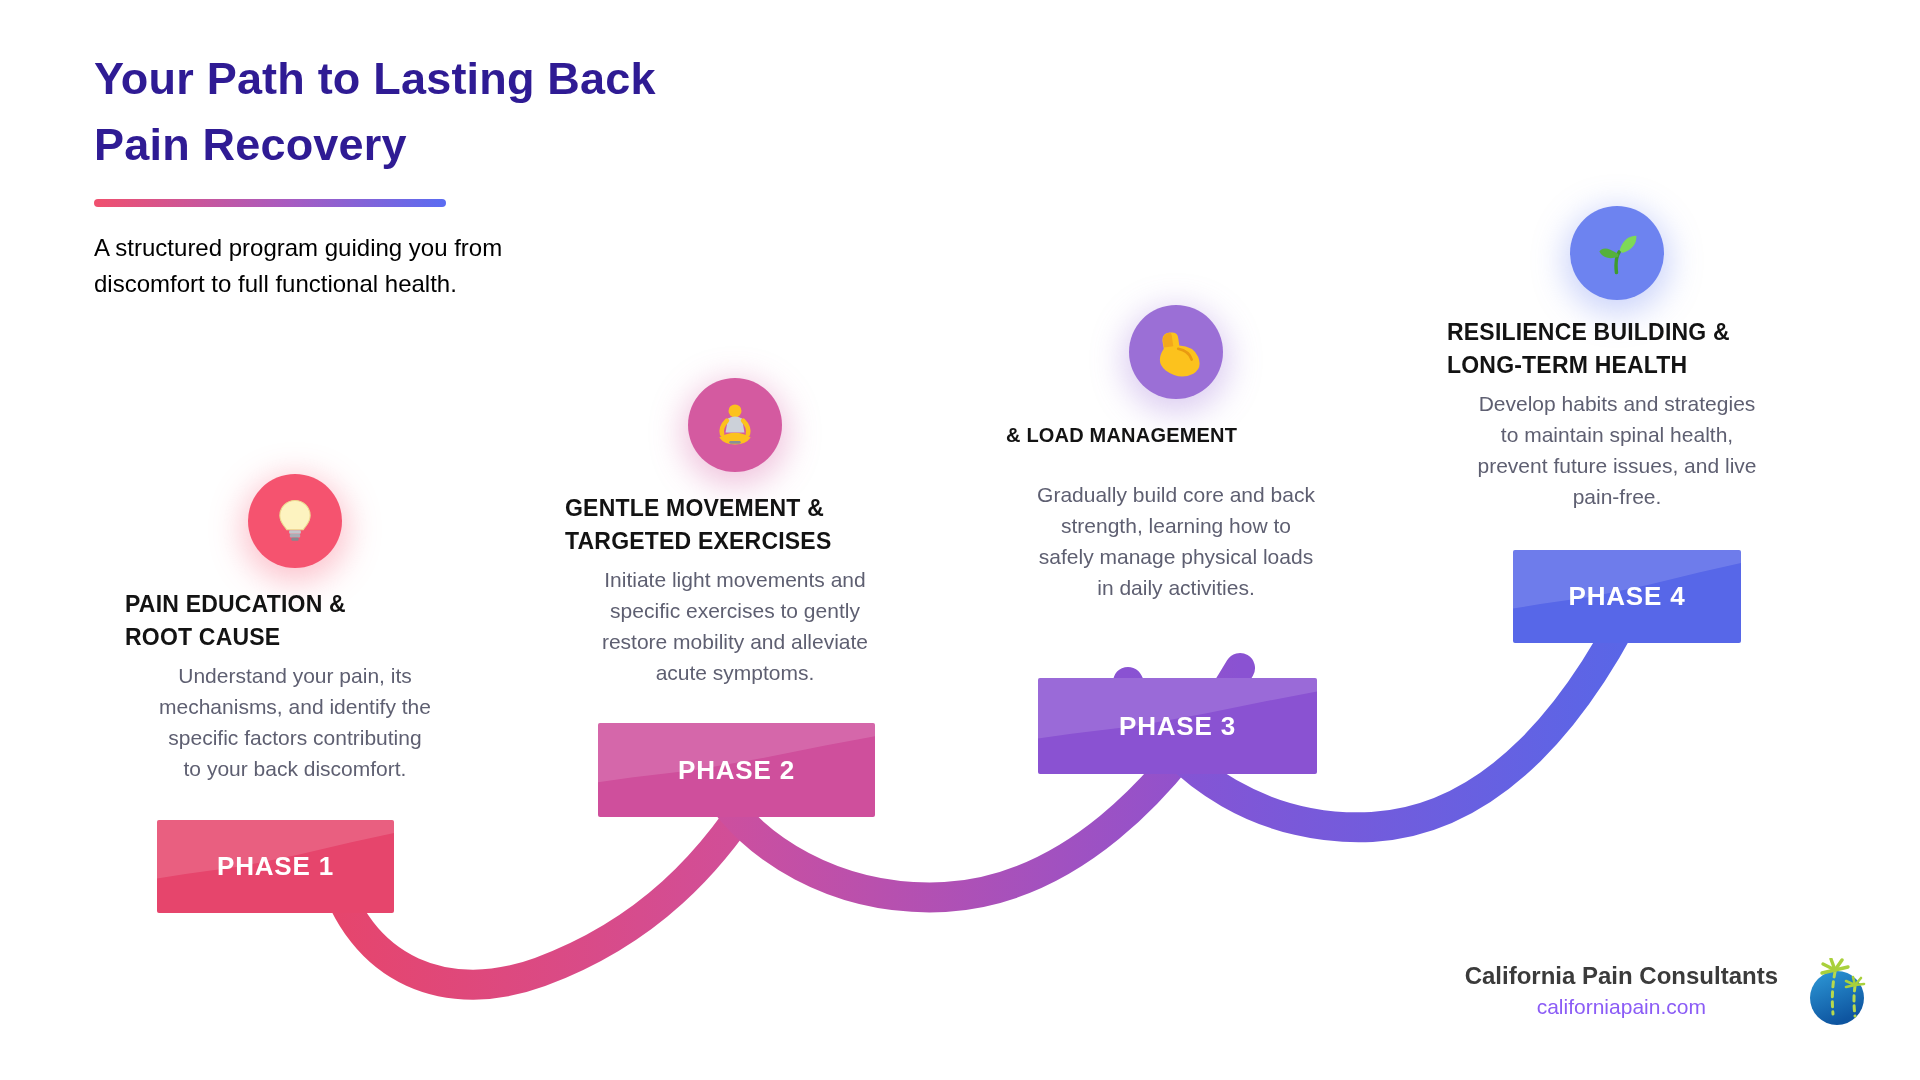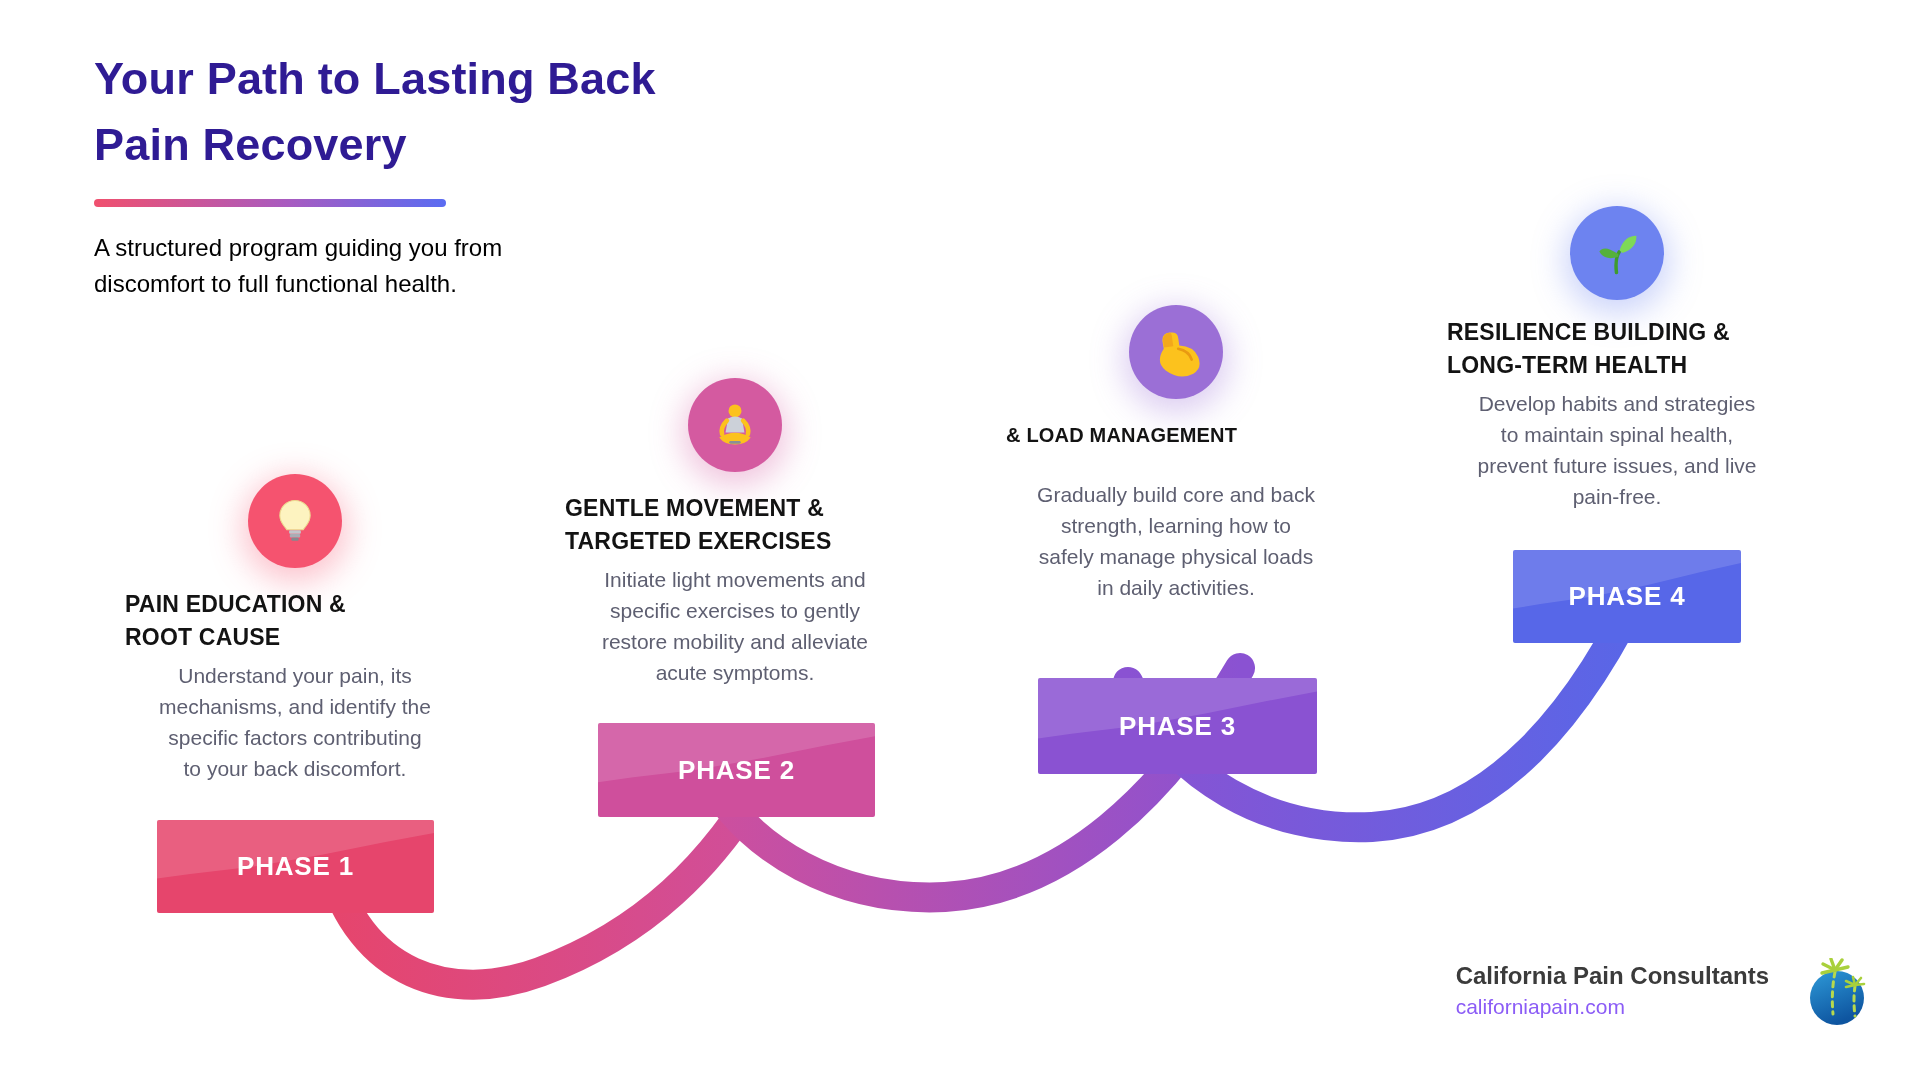--- a/index.html
+++ b/index.html
@@ -51,27 +51,27 @@
   .pbox{
     position:absolute;z-index:2;border-radius:2px;overflow:hidden;
     display:flex;align-items:center;justify-content:center;
     color:#ffffff;font-size:26px;font-weight:bold;letter-spacing:.8px;
   }
   .pbox::before{
     content:"";position:absolute;inset:0;background:rgba(255,255,255,.14);
     clip-path:polygon(0 0,100% 0,100% 14%,82% 24%,60% 37%,35% 50%,12% 58%,0 63%);
   }
   .pbox span{position:relative;}
-  .b1{left:157px;top:820px;width:277px;height:93px;background:#e6456c;}
+  .b1{left:157px;top:820px;width:237px;height:93px;background:#e6456c;}
   .b2{left:598px;top:723px;width:277px;height:94px;background:#cf4f9c;}
   .b3{left:1038px;top:642px;width:279px;height:96px;background:#8a52d2;margin-top:36px;}
   .b4{left:1513px;top:550px;width:228px;height:93px;background:#5767e8;}
   
   .footer-text{
-    position:absolute;right:151px;top:960px;text-align:left;z-index:3;
+    position:absolute;right:142px;top:960px;text-align:center;z-index:3;
   }
   .footer-company{font-size:24px;font-weight:bold;color:#3b3b3b;line-height:32px;}
   .footer-site{font-size:21px;color:#8b5cf6;line-height:30px;}
   .footer-logo{position:absolute;left:1803px;top:958px;width:70px;height:72px;z-index:3;}
 </style>
 </head>
 <body>
 
 <div class="canvas">
 

